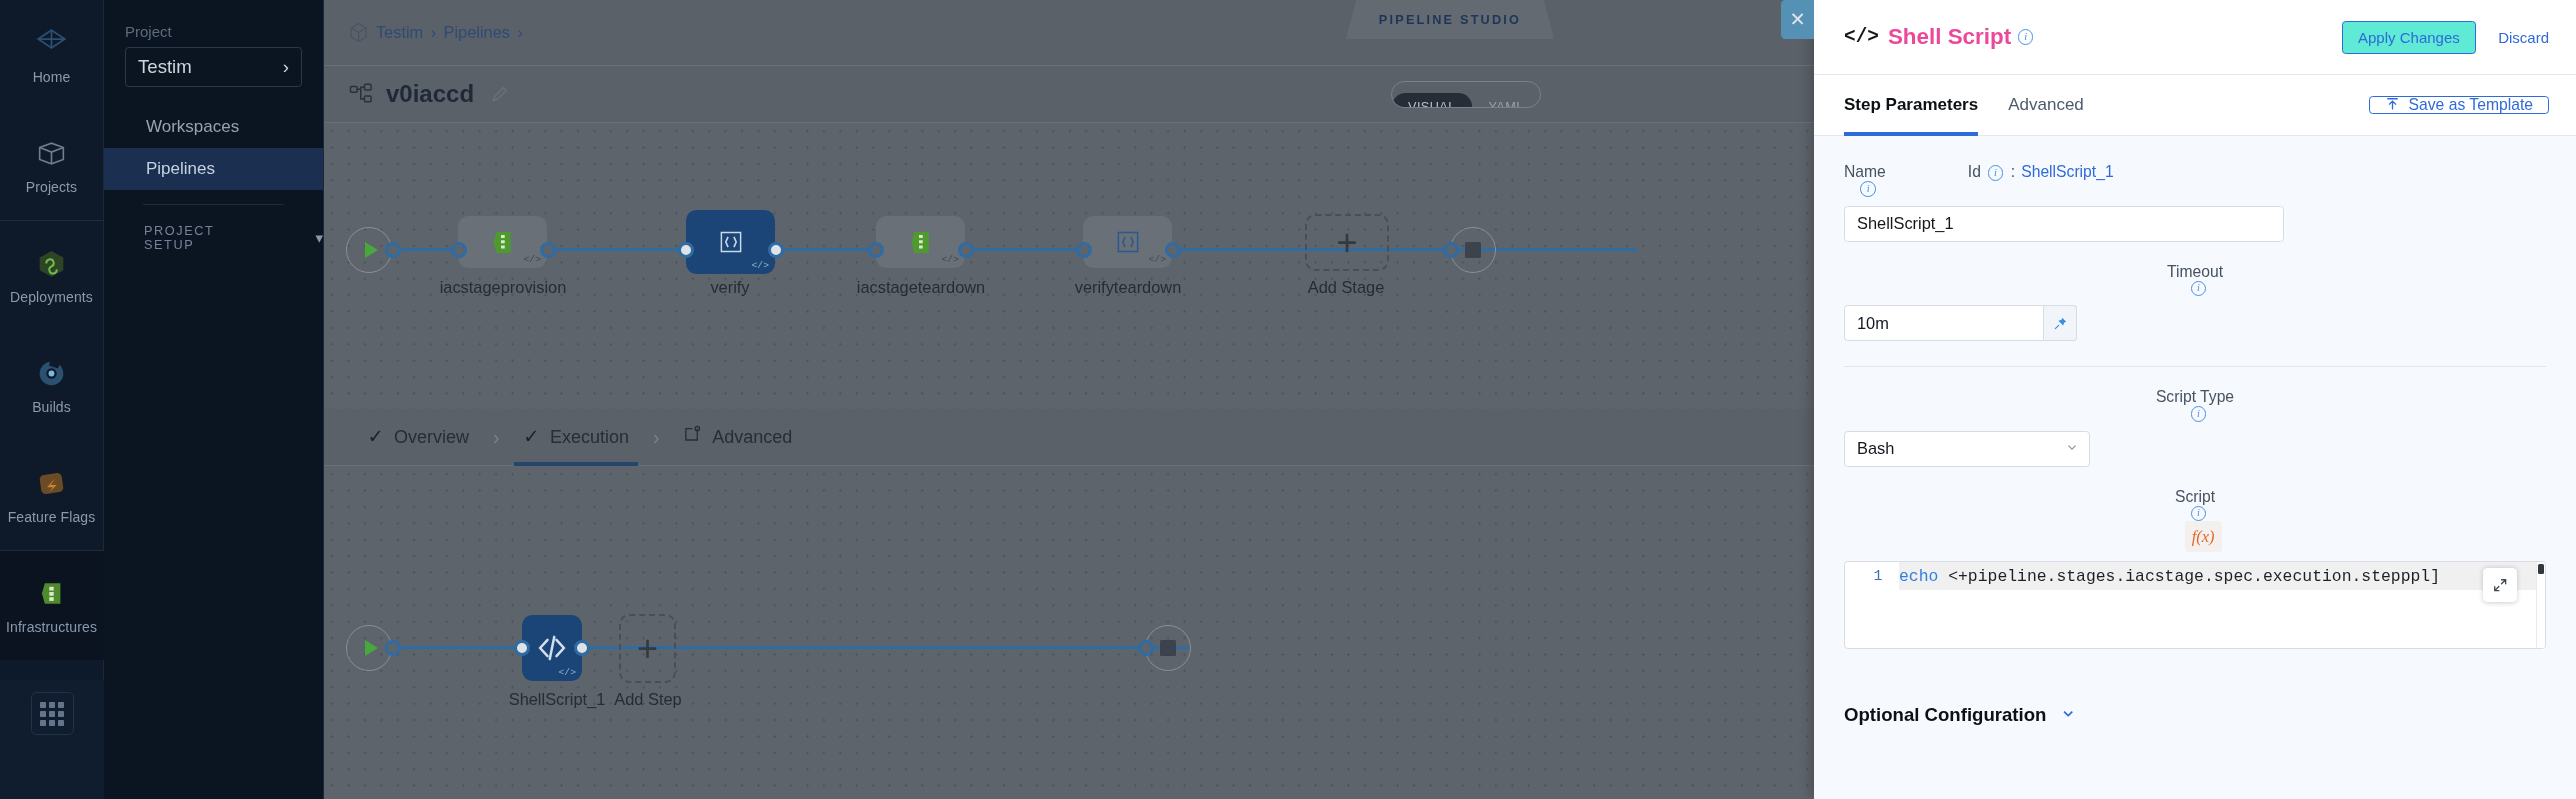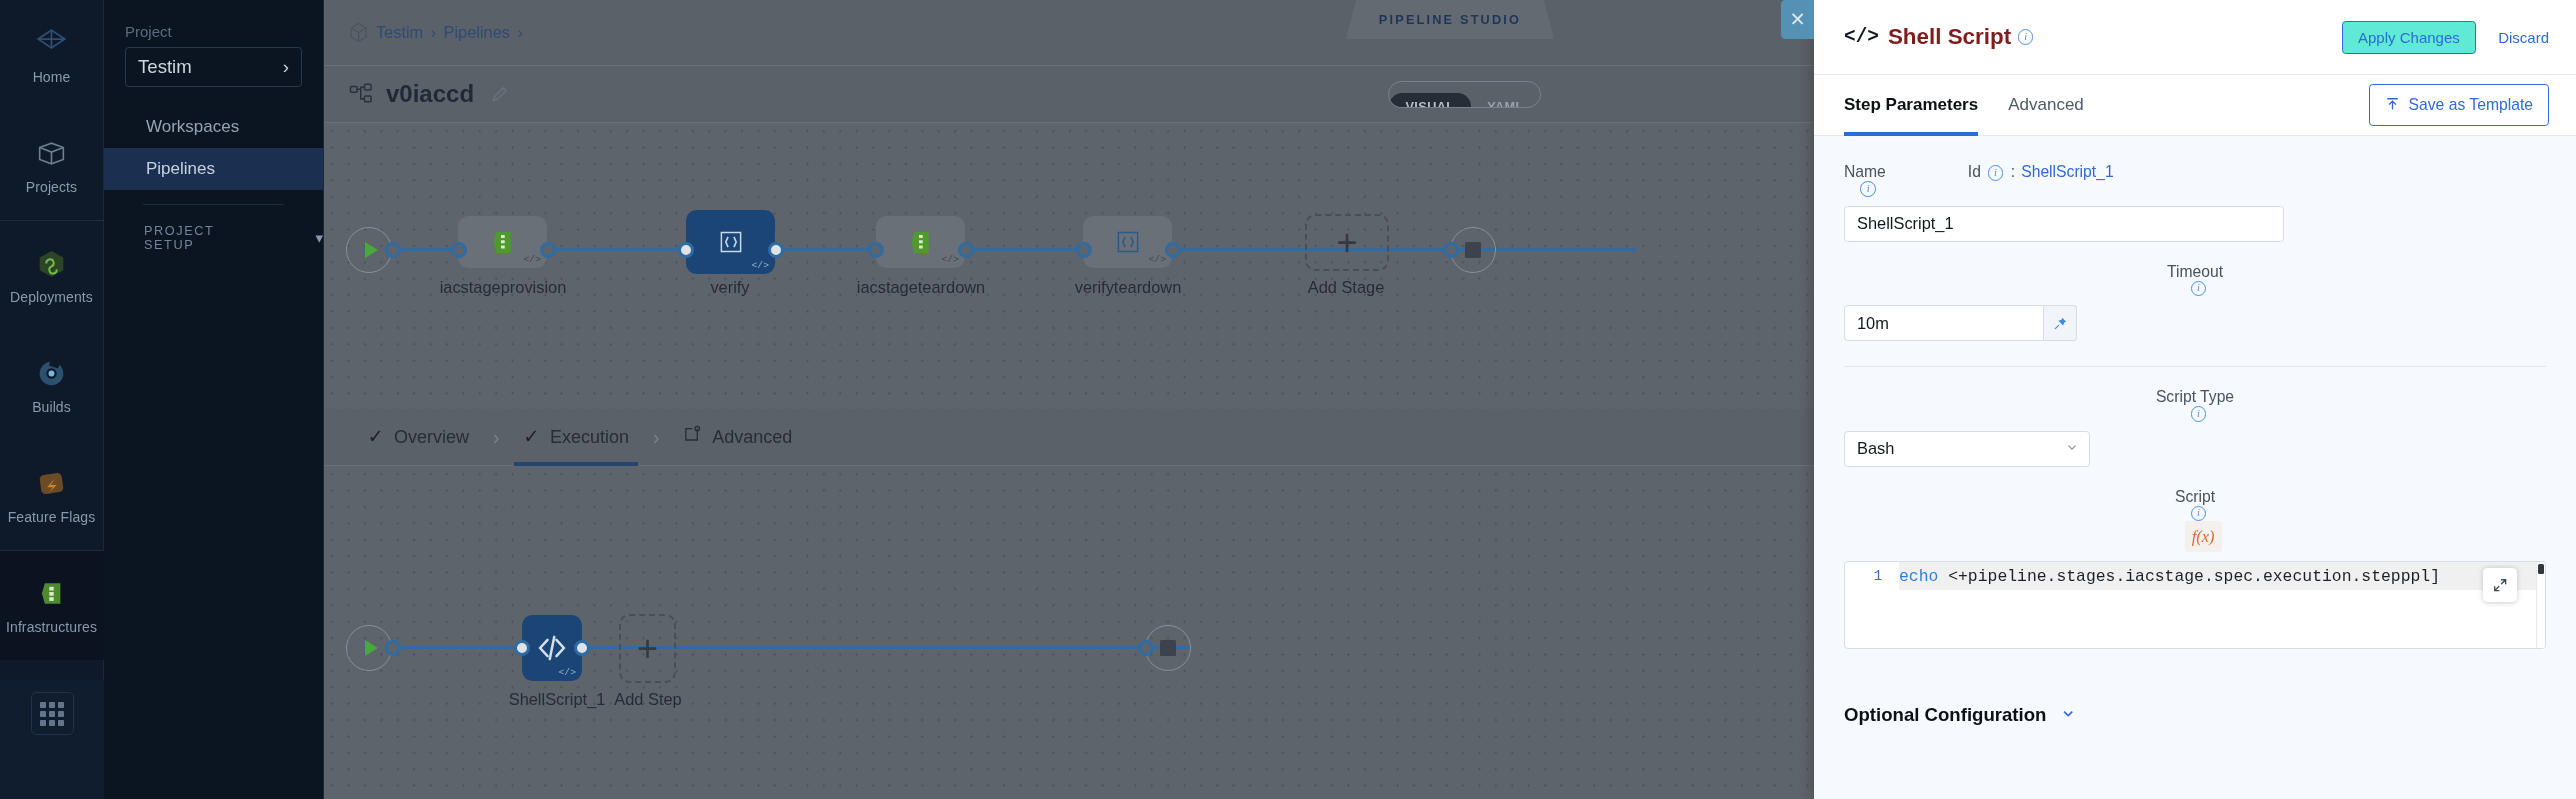--- a/index.html
+++ b/index.html
@@ -104,21 +104,21 @@
   }
   .pipe-ico { width: 25px; height: 25px; margin-right: 12px; }
   .pipe-title { font-size: 24px; font-weight: 700; color: #1f2937; }
   .pencil-btn { margin-left: 15px; cursor: pointer; width: 21px; height: 21px; }
   .toggle {
     position: absolute; right: 1035px; top: 15px;
     height: 27px; border: 0.7px solid #7b818a; border-radius: 13.4px;
     display: flex; align-items: center; overflow: hidden;
   }
   .toggle div {
-    font-size: 12.7px; font-weight: 700; letter-spacing: 0.4px;
+    font-size: 12.7px; font-weight: 400; letter-spacing: 0.4px;
     padding: 0 16.4px; height: 27px; display: flex; align-items: center;
     cursor: pointer; color: #9aa1aa; margin-top: 24px;
   }
   .toggle div.on { background: #272d36; border-radius: 13.4px; color: #b9c0c9; }
 
   
   .canvas {
     position: relative; height: 286px; overflow: hidden;
     background-color: #5e646b;
     background-image: radial-gradient(#4e545b 1px, transparent 1px);
@@ -196,21 +196,21 @@
     color: #dfe6ec; font-size: 19.4px; cursor: pointer; line-height: 1;
   }
   .drawer-head {
     height: 75px; background: #ffffff; display: flex; align-items: center;
     padding: 0 27px 0 30px; border-bottom: 0.7px solid #e3e8ee;
   }
   .dh-code {
     font-family: "Liberation Mono", monospace; font-size: 19.4px; font-weight: 700;
     color: #14181d; margin-right: 9px;
   }
-  .dh-title { font-size: 22.4px; font-weight: 700; color: #7f1d1d; }
+  .dh-title { font-size: 22.4px; font-weight: 700; color: #ec4899; }
   .info-ico {
     display: inline-flex; align-items: center; justify-content: center;
     width: 15.7px; height: 15.7px; border-radius: 50%; border: 1.2px solid #4a90e2;
     color: #4a90e2; font-size: 10.4px; font-style: italic; font-family: "Liberation Serif", serif;
     margin-left: 6.7px; flex: none; line-height: 1;
   }
   .spacer { flex: 1; }
   .btn-outline {
     height: 33px; padding: 0 15px; border: 1.2px solid #2f6ad9; border-radius: 3.7px;
     background: #5eead4; color: #2f6ad9; font-size: 15px; font-weight: 400;
@@ -227,21 +227,21 @@
   .dtab {
     font-size: 17px; color: #4d5b6b; height: 61px; display: flex; align-items: center;
     margin-right: 30px; cursor: pointer; position: relative;
   }
   .dtab.active { color: #0d1114; font-weight: 700; }
   .dtab.active::after {
     content: ""; position: absolute; left: 0; right: 0; bottom: 0; height: 3.7px;
     background: #2f6ad9;
   }
   .tmpl-btn {
-    height: 42px; padding: 0 15px; border: 1.2px solid #2f6ad9; border-radius: 3.7px;
+    height: 18px; padding: 0 15px; border: 1.2px solid #2f6ad9; border-radius: 3.7px;
     color: #2f6ad9; font-size: 15.7px; display: flex; align-items: center; gap: 9px;
     background: #fff; cursor: pointer;
   }
 
   .drawer-body { padding: 27px 30px 0 30px; }
   .fld-label { font-size: 15.7px; color: #47525f; display: flex; align-items: center; flex-direction: column; }
   .row-between { display: flex; align-items: flex-start; }
   .id-row { display: flex; align-items: flex-end; font-size: 15.7px; color: #47525f; margin-left: 82px; }
   .id-val { color: #2f6ad9; margin-left: 6px; }
   .txt-input {

